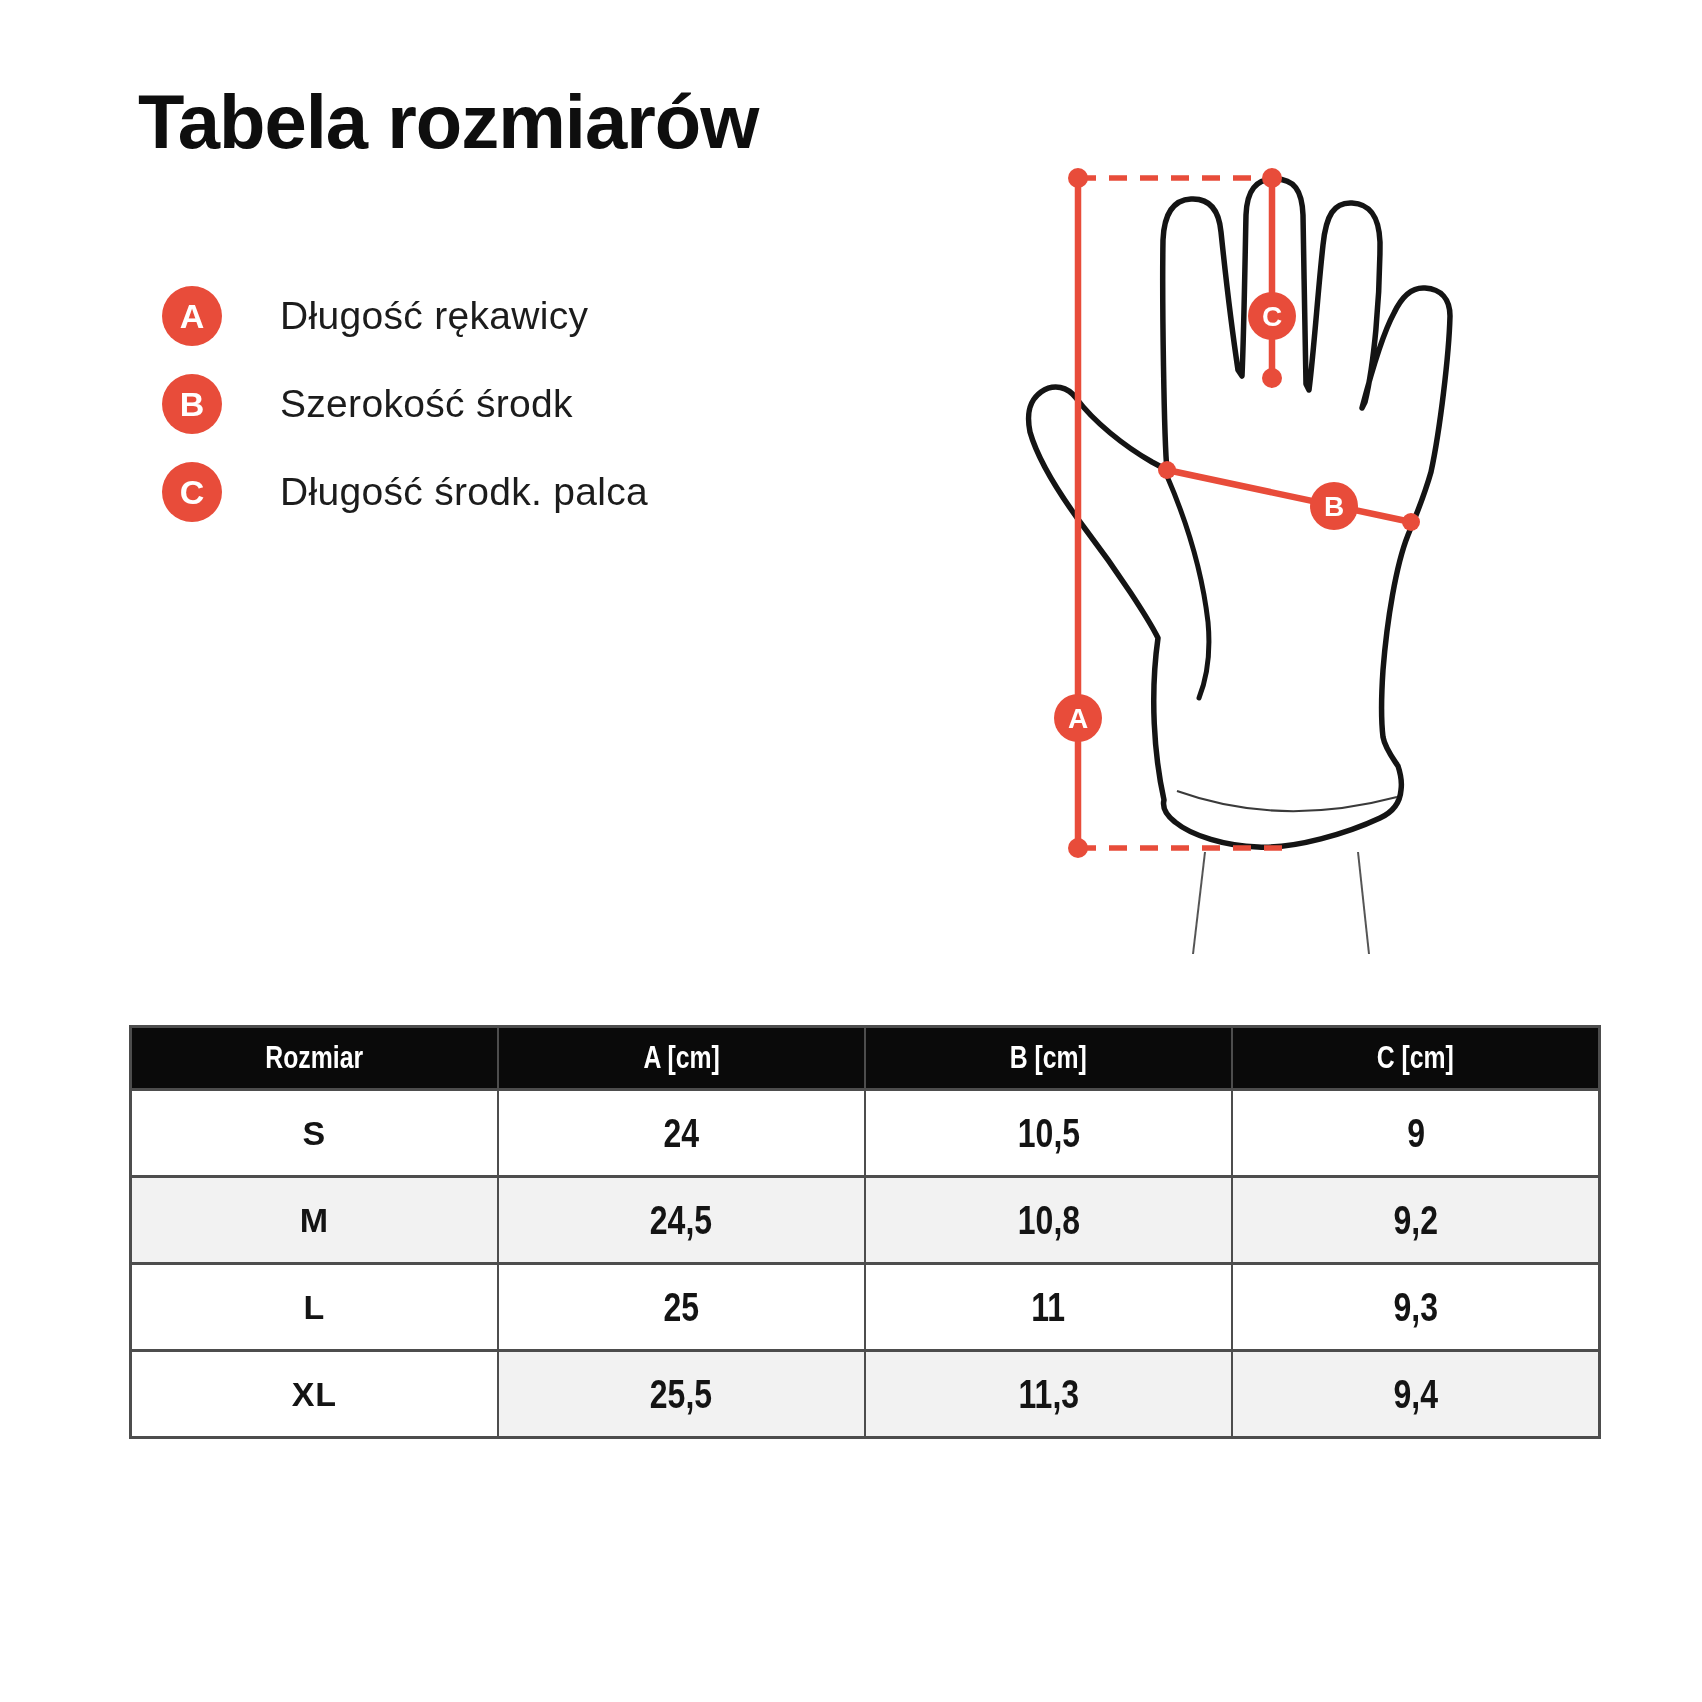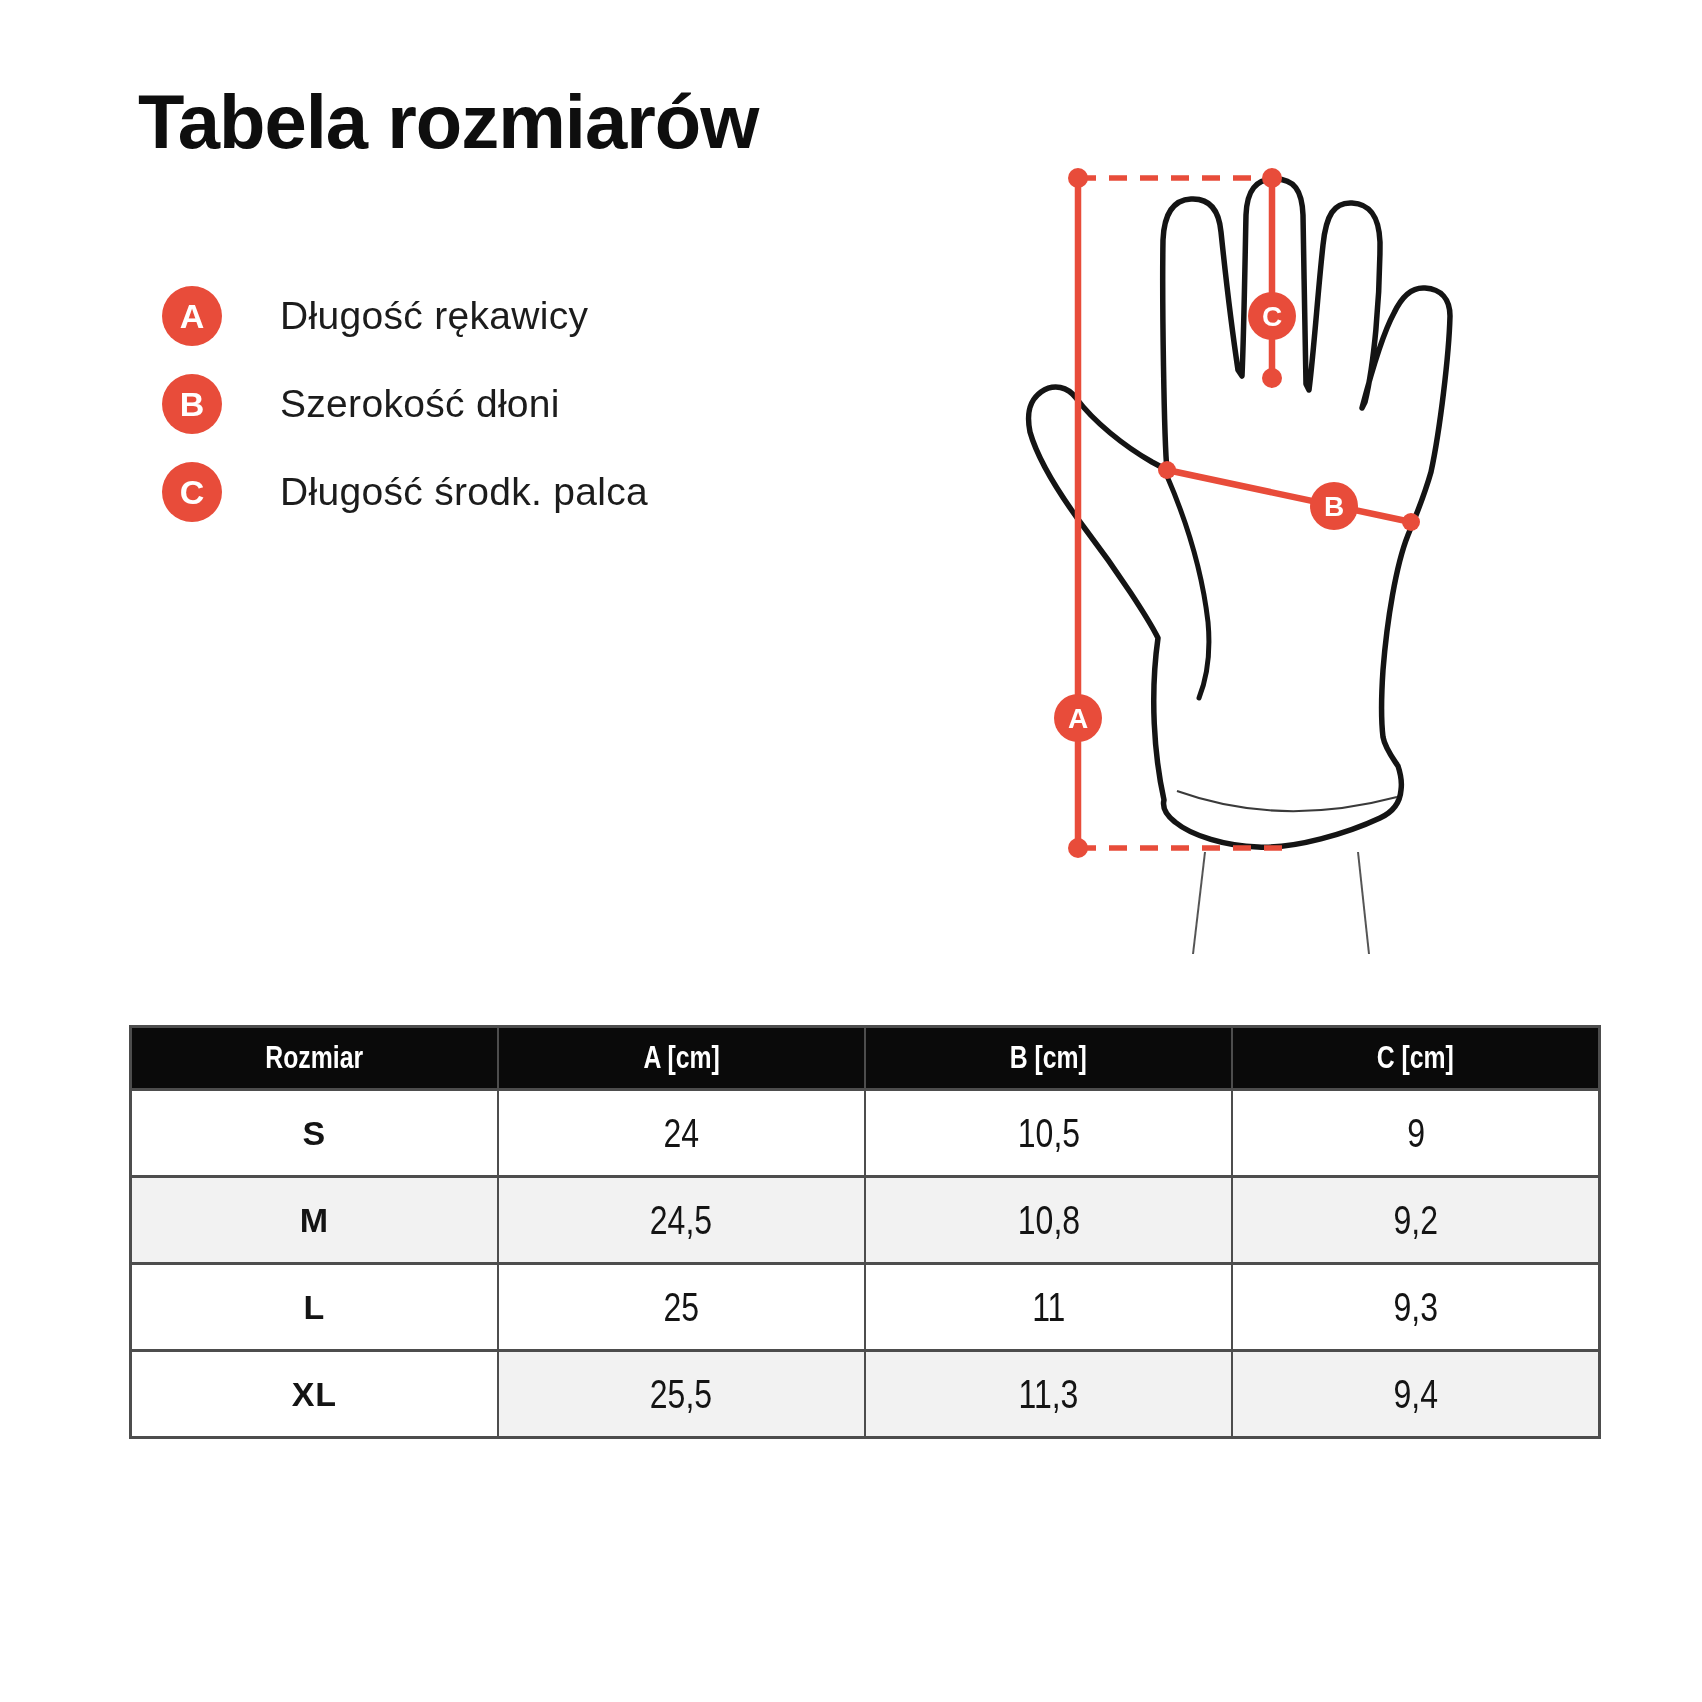--- a/index.html
+++ b/index.html
@@ -34,42 +34,42 @@
     border:3px solid #4d4d4d;
   }
   .size-table th,.size-table td{
     border:2px solid #4d4d4d;border-top-width:3px;border-bottom-width:3px;
     text-align:center;vertical-align:middle;padding:0;
   }
   .size-table th{
     background:#0a0a0a;color:#ffffff;height:60px;
     font-size:31px;font-weight:700;
   }
-  .size-table td{height:84px;font-size:40px;font-weight:400;color:#141414;}
+  .size-table td{height:84px;font-size:40px;font-weight:700;color:#141414;}
   .size-table td.size-cell{font-size:34px;font-weight:800;letter-spacing:1px;}
   .cond{display:inline-block;transform:scaleX(0.8);white-space:nowrap;}
   tr.shade-all td{background:#f2f2f2;}
   tr.shade-data td{background:#f2f2f2;}
   tr.shade-data td.size-cell{background:#ffffff;}
 </style>
 </head>
 <body>
 
 <div class="canvas">
 
   <div class="page-title">Tabela rozmiarów</div>
 
   <div class="legend">
     <div class="legend-item">
       <div class="legend-badge">A</div>
       <div class="legend-label">Długość rękawicy</div>
     </div>
     <div class="legend-item">
       <div class="legend-badge">B</div>
-      <div class="legend-label">Szerokość dłoni</div>
+      <div class="legend-label">Szerokość środk</div>
     </div>
     <div class="legend-item">
       <div class="legend-badge">C</div>
       <div class="legend-label">Długość środk. palca</div>
     </div>
   </div>
 
   <svg class="figure-svg" viewBox="920 140 560 830" xmlns="http://www.w3.org/2000/svg">
 
     <path d="M 1164 800

